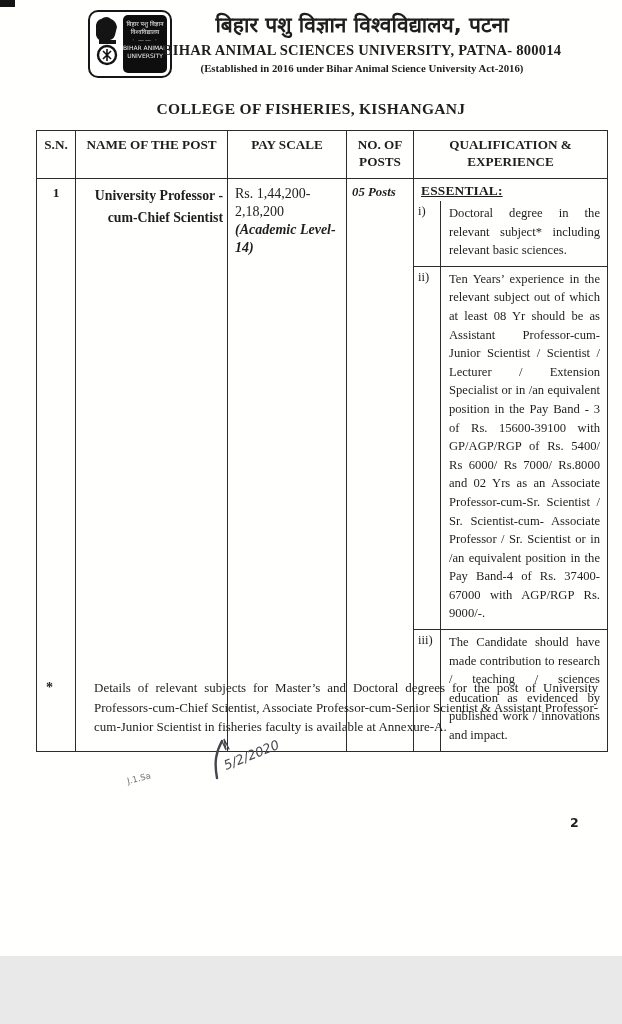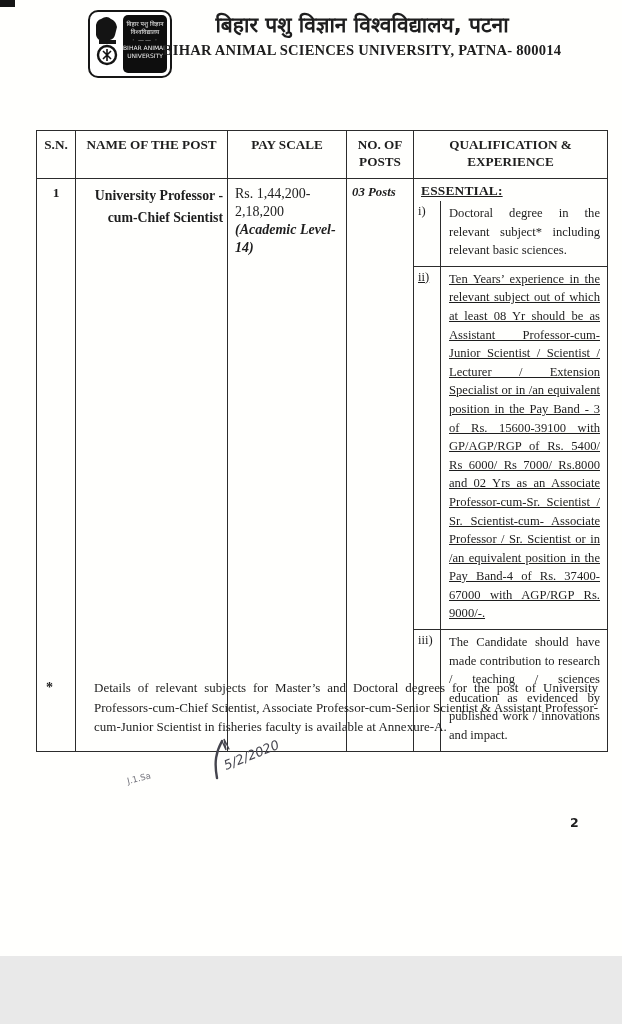--- a/index.html
+++ b/index.html
@@ -54,21 +54,21 @@
     font-weight:bold;text-decoration:underline;font-size:13.4px;
     padding:4px 7px 2px 7px;letter-spacing:.2px;
   }
   .qual-item{display:flex;align-items:stretch;}
   .qual-item.bt{border-top:1.7px solid #2c2c2c;}
   .qnum{flex:0 0 27px;width:27px;border-right:1.7px solid #2c2c2c;
         font-size:12.6px;padding:3px 0 0 4px;box-sizing:border-box;}
   .qtext{flex:1;font-size:12.6px;line-height:18.6px;text-align:justify;
          padding:3px 7px 6px 8px;}
   .qi1{min-height:64px;}
-  .qi2{min-height:310px;text-decoration:underline;}
+  .qi2{min-height:310px;}
 
   
   .footnote{position:absolute;left:38px;top:678px;width:566px;display:flex;
             font-size:13px;line-height:19.5px;}
   .fn-marker{flex:0 0 48px;font-weight:bold;padding-left:8px;font-size:14px;}
   .fn-text{flex:1;text-align:justify;padding-right:6px;}
 
   
   .signature{position:absolute;left:118px;top:728px;width:220px;height:66px;}
   .page-number{position:absolute;left:570px;top:815px;font-size:12.5px;font-weight:bold;
@@ -97,22 +97,24 @@
       <div class="l">विश्वविद्यालय</div>
       <div class="l sep">· —— ·</div>
       <div class="l">BIHAR ANIMAL SCIENCES</div>
       <div class="l">UNIVERSITY</div>
     </div>
   </div>
 
   <div class="header-text">
     <div class="hindi">बिहार पशु विज्ञान विश्वविद्यालय, पटना</div>
     <div class="en">BIHAR ANIMAL SCIENCES UNIVERSITY, PATNA- 800014</div>
+    <div class="est">(Established in 2016 under Bihar Animal Science University Act-2016)</div>
   </div>
 
+  <div class="college-title">COLLEGE OF FISHERIES, KISHANGANJ</div>
 
   <table class="post-table">
     <colgroup>
       <col style="width:39px">
         <col style="width:152px">
         <col style="width:119px">
       <col style="width:67px">
         <col style="width:194px">
     </colgroup>
     <thead>
@@ -128,21 +130,21 @@
       <tr>
         <td class="sn">1</td>
         <td class="post-name">
           <div>University Professor -</div>
           <div>cum-Chief Scientist</div>
         </td>
         <td class="pay">
           <div>Rs. 1,44,200-2,18,200</div>
           <div class="lvl">(Academic Level-14)</div>
         </td>
-        <td class="posts">03 Posts</td>
+        <td class="posts">05 Posts</td>
         <td class="qual">
           <div class="qual-heading">ESSENTIAL:</div>
           <div class="qual-item qi1">
             <div class="qnum">i)</div>
             <div class="qtext">Doctoral degree in the relevant subject* including relevant basic sciences.</div>
           </div>
           <div class="qual-item qi2 bt">
             <div class="qnum">ii)</div>
             <div class="qtext">Ten Years’ experience in the relevant subject out of which at least 08 Yr should be as Assistant Professor-cum-Junior Scientist / Scientist / Lecturer / Extension Specialist or in /an equivalent position in the Pay Band - 3 of Rs. 15600-39100 with GP/AGP/RGP of Rs. 5400/ Rs 6000/ Rs 7000/ Rs.8000 and 02 Yrs as an Associate Professor-cum-Sr. Scientist / Sr. Scientist-cum- Associate Professor / Sr. Scientist or in /an equivalent position in the Pay Band-4 of Rs. 37400-67000 with AGP/RGP Rs. 9000/-.</div>
           </div>

